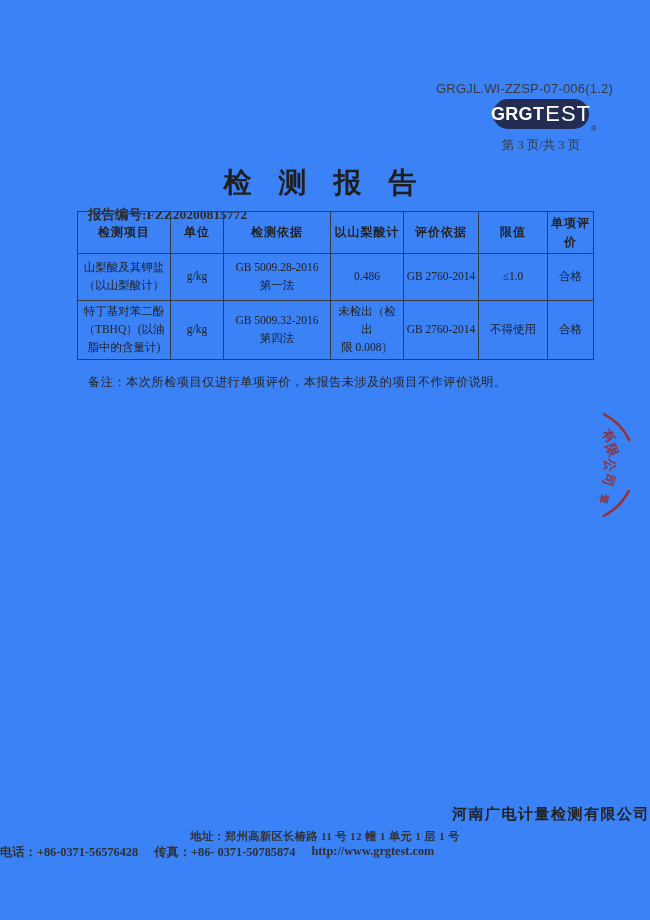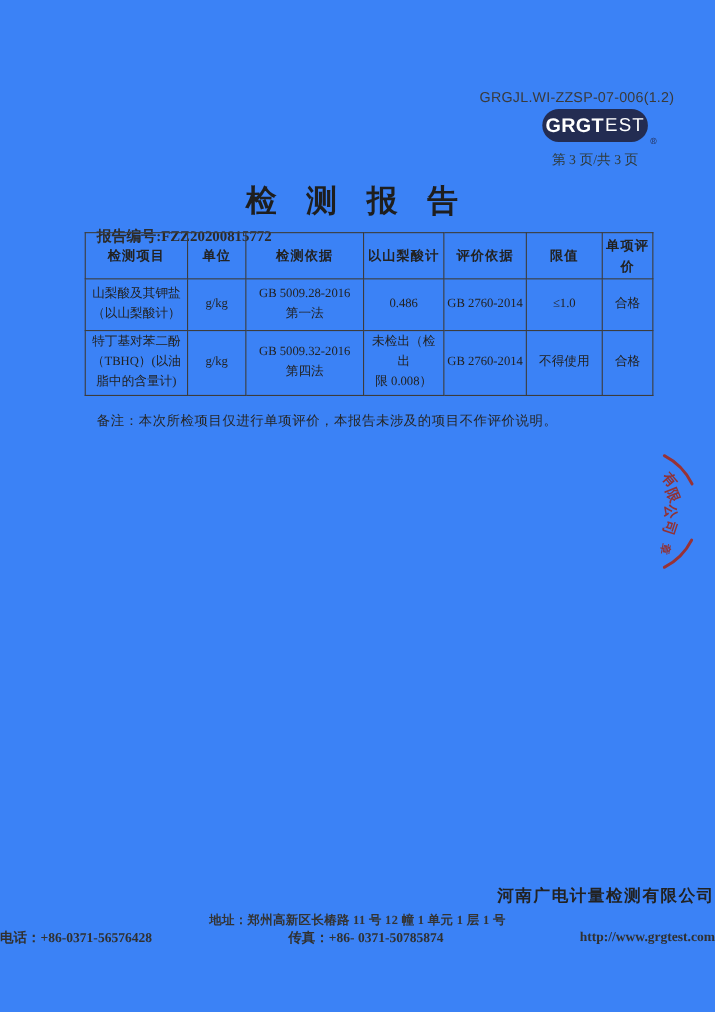--- a/index.html
+++ b/index.html
@@ -34,21 +34,21 @@
     align-items: center;
     justify-content: center;
     color: #ffffff;
   }
   .logo-bold {
     font-size: 18px;
     font-weight: 800;
     letter-spacing: 0.3px;
   }
   .logo-light {
-    font-size: 17px;
+    font-size: 22px;
     font-weight: 300;
     letter-spacing: 1px;
     margin-left: 1px;
   }
   .logo-reg {
     position: absolute;
     right: -8px; bottom: -4px;
     font-size: 8px;
     color: #232c52;
   }
@@ -163,21 +163,21 @@
     font-size: 11.3px;
     font-weight: 600;
     color: #333333;
     font-family: "Liberation Serif", "DejaVu Serif", serif;
     letter-spacing: 0.3px;
   }
   .footer-contact {
     position: absolute;
     left: 0; right: 0; top: 844px;
     display: flex;
-    justify-content: space-between;
+    justify-content: flex-start;
     gap: 16px;
     font-size: 12.3px;
     font-weight: 600;
     color: #303030;
     font-family: "Liberation Serif", "DejaVu Serif", serif;
   }
 </style>
 </head>
 <body>
 

